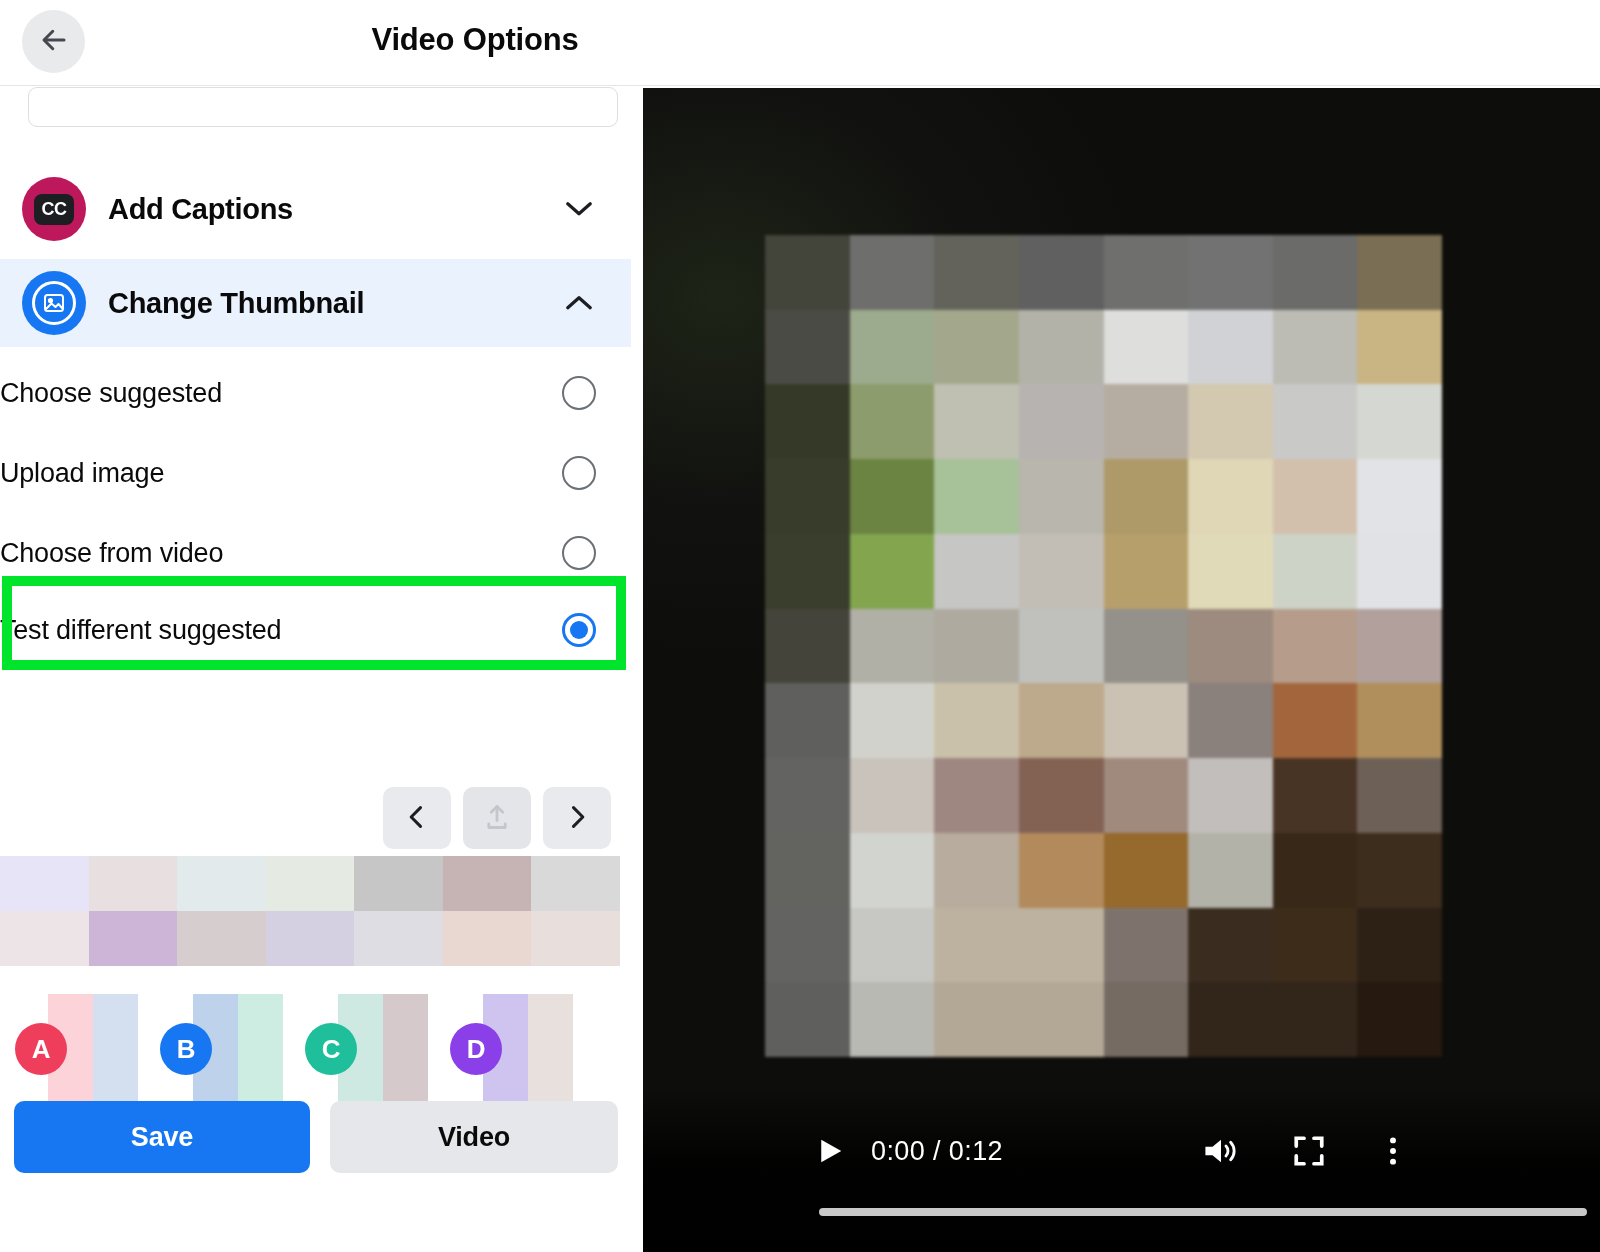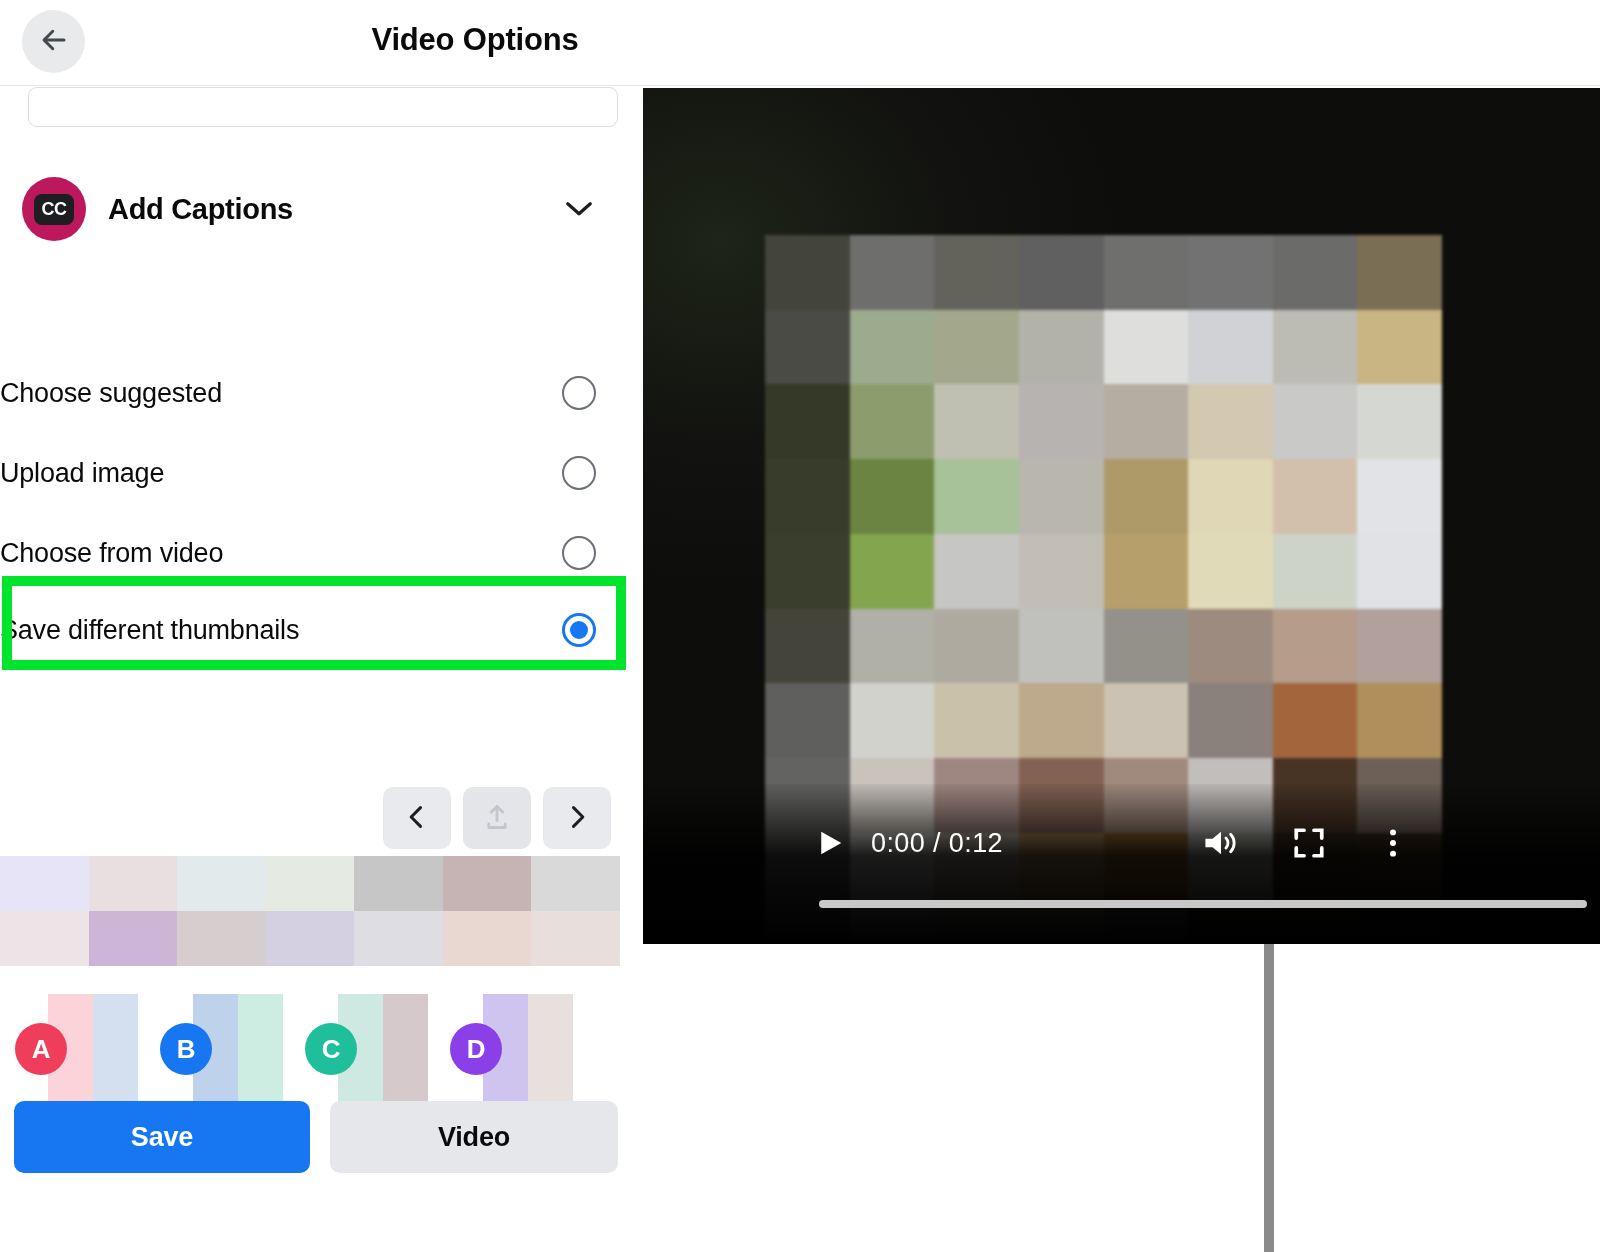--- a/index.html
+++ b/index.html
@@ -166,21 +166,21 @@
     position:absolute; top:17px; height:72px; border-radius:10px;
     border:none; cursor:pointer; font-size:27px; font-weight:bold;
     letter-spacing:-0.2px;
     display:flex; align-items:center; justify-content:center;
   }
   #save-btn   { left:14px;  width:296px; background:#1777f2; color:#fff; }
   #cancel-btn { left:330px; width:288px; background:#e6e7eb; color:#0a0a0a; }
 
   
   #video-panel {
-    position:absolute; left:643px; top:88px; width:957px; height:856px;
+    position:absolute; left:643px; top:88px; width:957px; height:1164px;
     background:#0e0e0c; overflow:hidden;
   }
   #video-bg {
     position:absolute; inset:0;
     background:
       radial-gradient(ellipse 420px 360px at 8% 18%, #1e2417 0%, #121310 55%, #0d0d0b 100%),
       radial-gradient(ellipse 700px 520px at 60% 15%, #3b3b39 0%, #1b1b19 70%, #0e0e0c 100%),
       linear-gradient(180deg,#3a3a37 0%, #1a1a18 40%, #0c0c0a 100%);
   }
   #video-mosaic {
@@ -245,38 +245,57 @@
       <div class="cc-badge">CC</div>
     </div>
     <div class="acc-label">Add Captions</div>
     <span class="chev">
       <svg viewBox="0 0 24 14" fill="none" stroke="#1c1e21" stroke-width="2.6" stroke-linecap="round" stroke-linejoin="round">
         <polyline points="3 3 12 11 21 3"></polyline>
       </svg>
     </span>
   </div>
 
+  <div class="acc-row thumb">
+    <div class="acc-icon-wrap">
+      <div class="img-circle">
+          <div class="ring">
+        <svg viewBox="0 0 24 24" fill="none" stroke="#fff" stroke-width="2" stroke-linecap="round" stroke-linejoin="round">
+          <rect x="3" y="4" width="18" height="16" rx="2.5"></rect>
+          <circle cx="8.5" cy="9.5" r="1.6" fill="#fff"></circle>
+          <polyline points="4 18 9.5 12.5 13.5 16 16.5 13 20 17"></polyline>
+        </svg>
+      </div>
+        </div>
+    </div>
+    <div class="acc-label">Change Thumbnail</div>
+    <span class="chev">
+      <svg viewBox="0 0 24 14" fill="none" stroke="#1c1e21" stroke-width="2.6" stroke-linecap="round" stroke-linejoin="round">
+        <polyline points="3 11 12 3 21 11"></polyline>
+      </svg>
+    </span>
+  </div>
 
   <div class="opt-row" style="top:266px">
     <div class="opt-label">Choose suggested</div>
     <span class="radio"></span>
   </div>
 
   <div class="opt-row" style="top:346px">
     <div class="opt-label">Upload image</div>
     <span class="radio"></span>
   </div>
 
   <div class="opt-row" style="top:426px">
     <div class="opt-label">Choose from video</div>
     <span class="radio"></span>
   </div>
 
   <div class="opt-row" style="top:503px">
-    <div class="opt-label">Save different thumbnails</div>
+    <div class="opt-label">Test different suggested</div>
     <span class="radio sel"></span>
   </div>
 
   <div id="green-highlight"></div>
 
 
   <button class="navbtn prev">
     <span>
       <svg viewBox="0 0 24 24" fill="none" stroke="#1c1e21" stroke-width="2.6" stroke-linecap="round" stroke-linejoin="round">
           <polyline points="15 4 7 12 15 20"></polyline>

